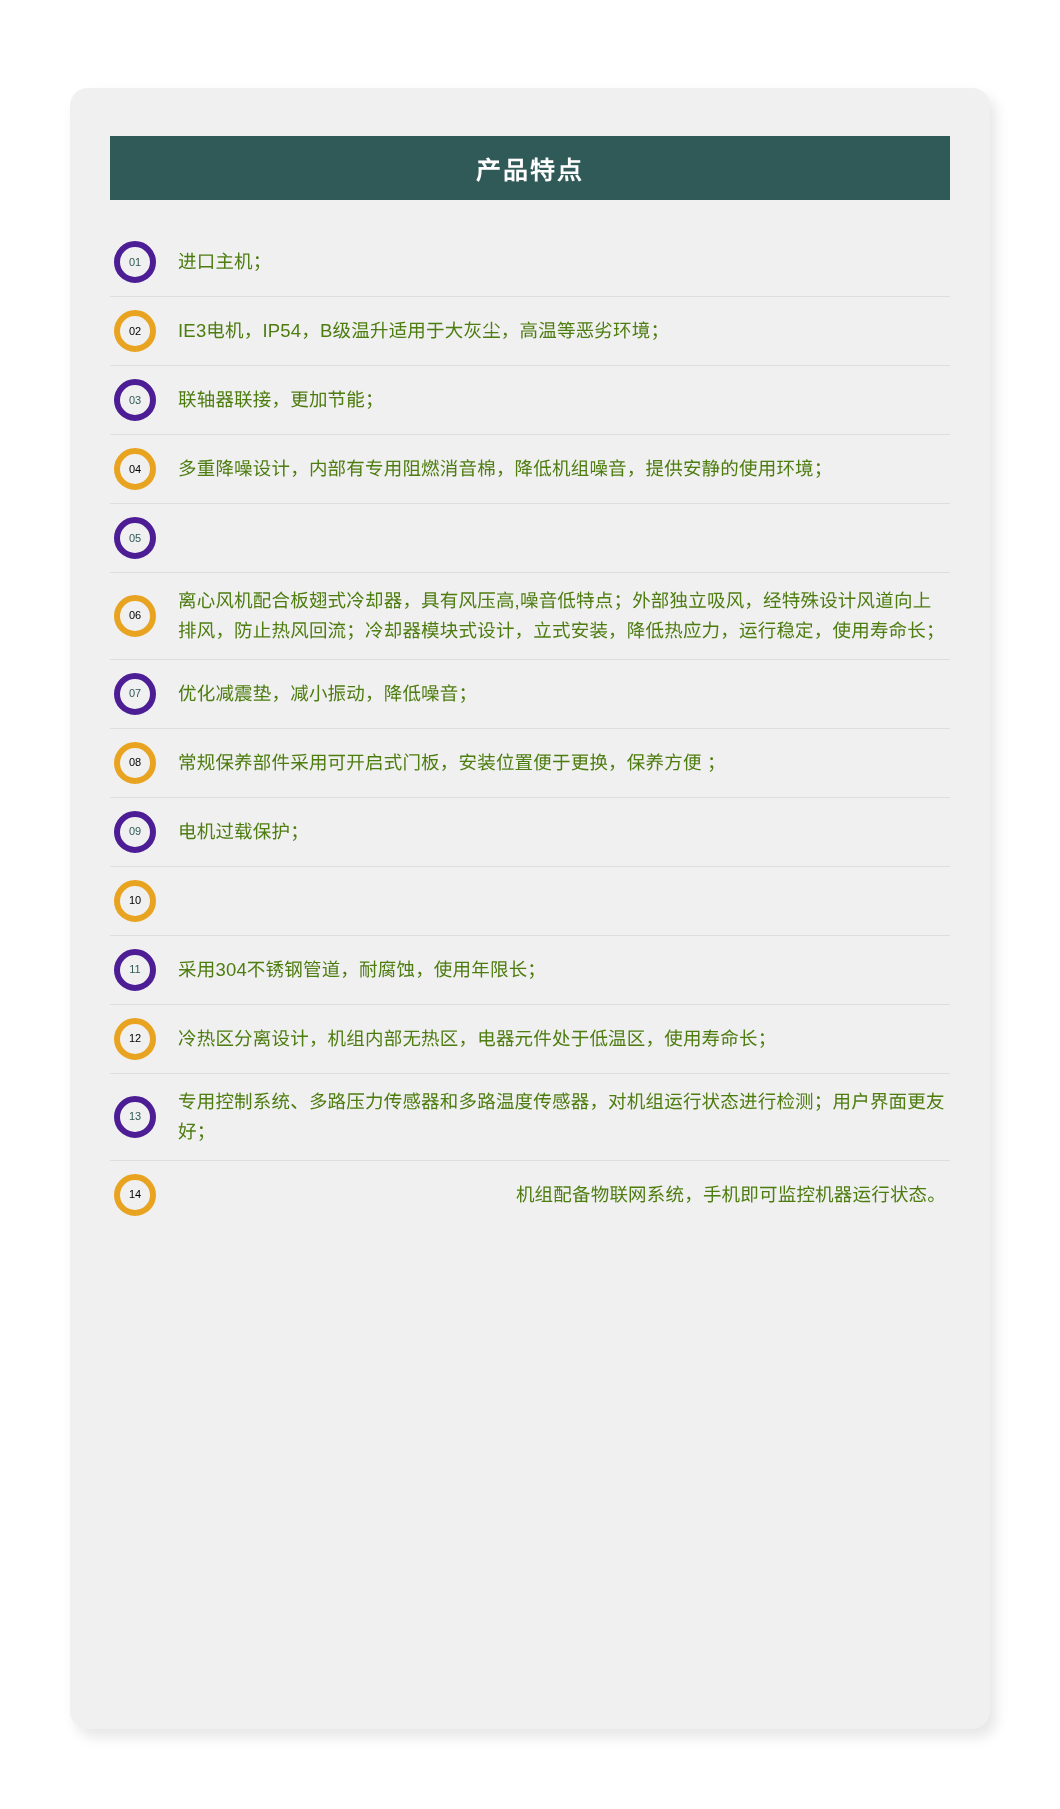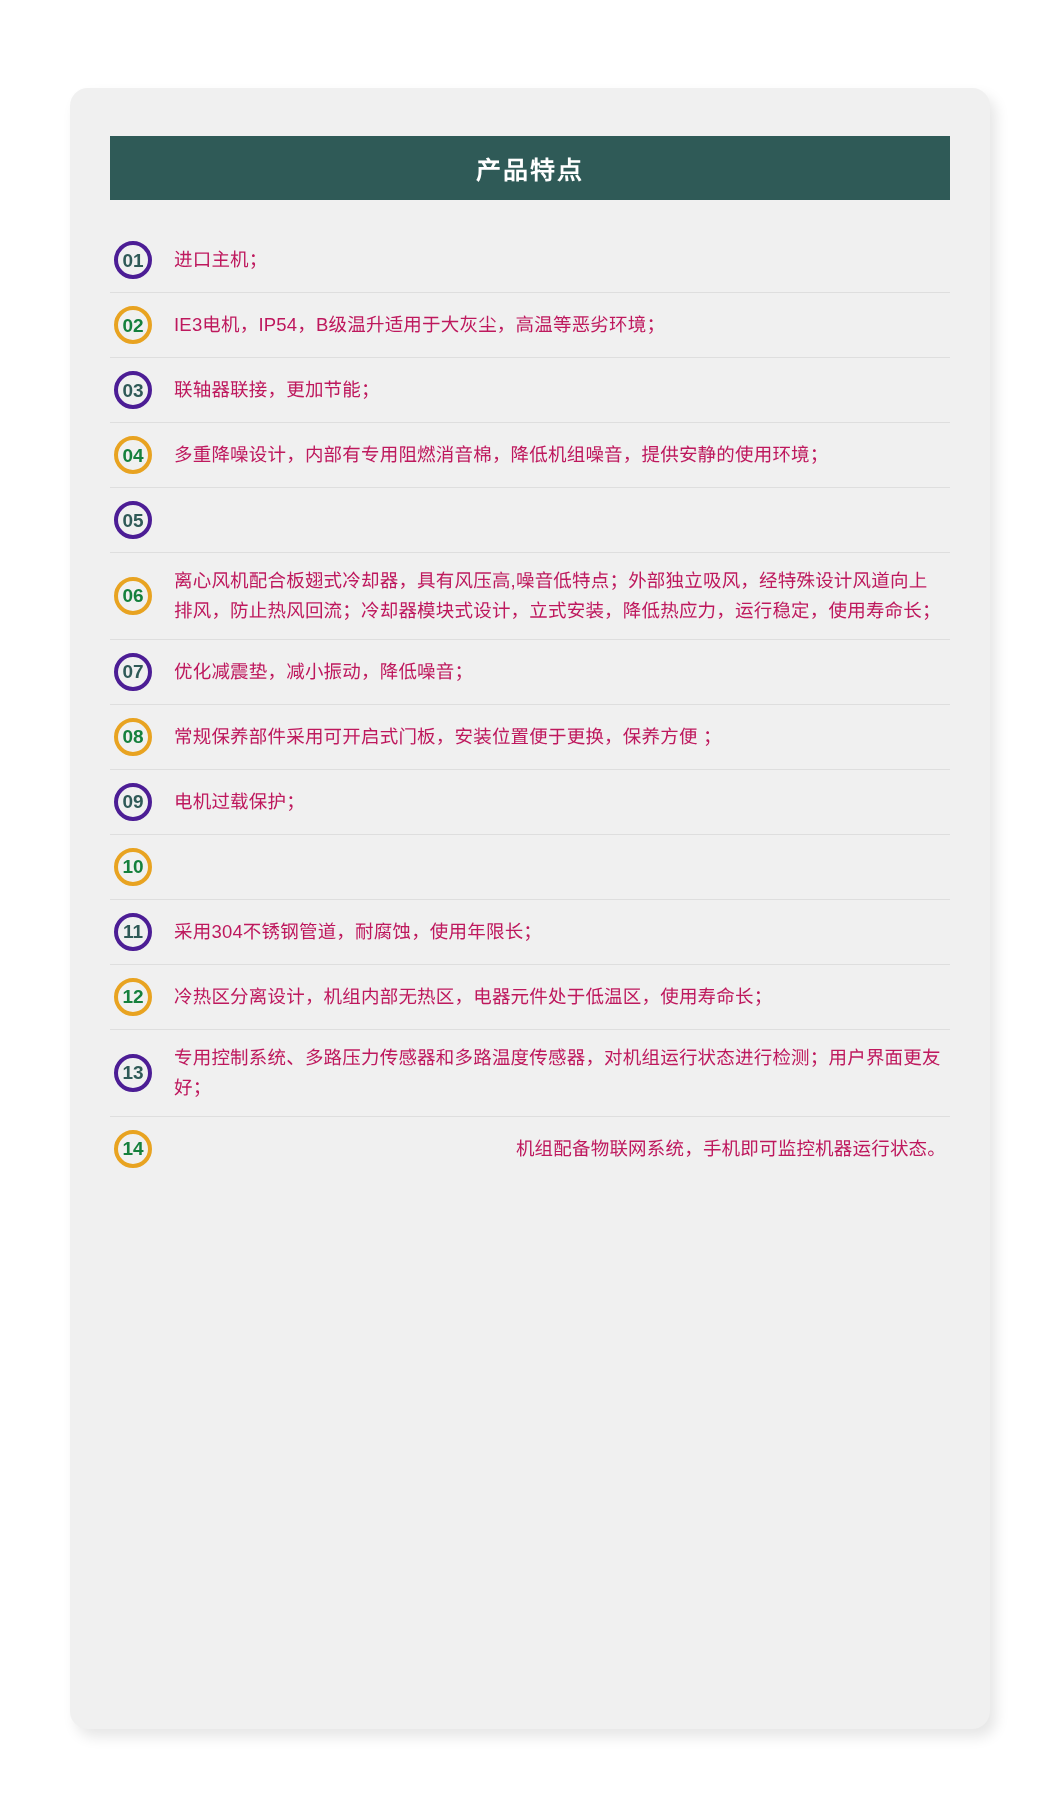--- a/index.html
+++ b/index.html
@@ -62,39 +62,39 @@
   .feature-item:last-child {
     border-bottom: none;
     text-align: right;
   }
 
   .badge {
     flex: 0 0 auto;
     width: 30px;
     height: 30px;
     border-radius: 50%;
-    border: 4px solid #4c1d95;
+    border: 6px solid #4c1d95;
     color: #2f5a57;
-    font-size: 19px;
-    font-weight: bold;
+    font-size: 11px;
+    font-weight: normal;
     display: flex;
     align-items: center;
     justify-content: center;
     margin-right: 22px;
     background: #f0f0f0;
     line-height: 1;
   }
   .badge.amber {
     border-color: #e8a321;
-    color: #15803d;
+    color: #000000;
   }
 
   .feature-text {
     flex: 1 1 auto;
-    color: #be185d;
+    color: #4d7c0f;
     font-size: 18.5px;
     line-height: 1.62;
     letter-spacing: 0.2px;
   }
 </style>
 </head>
 <body>
 
 <div class="page">
   <div class="card">

